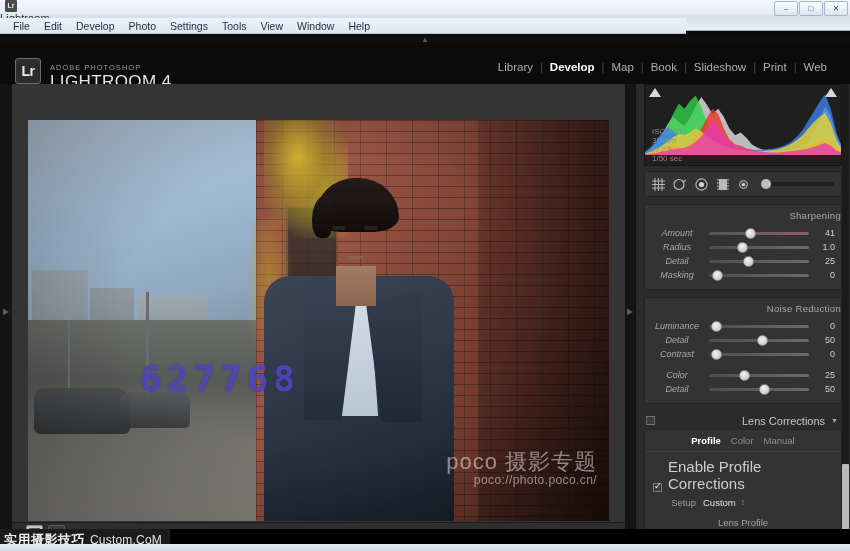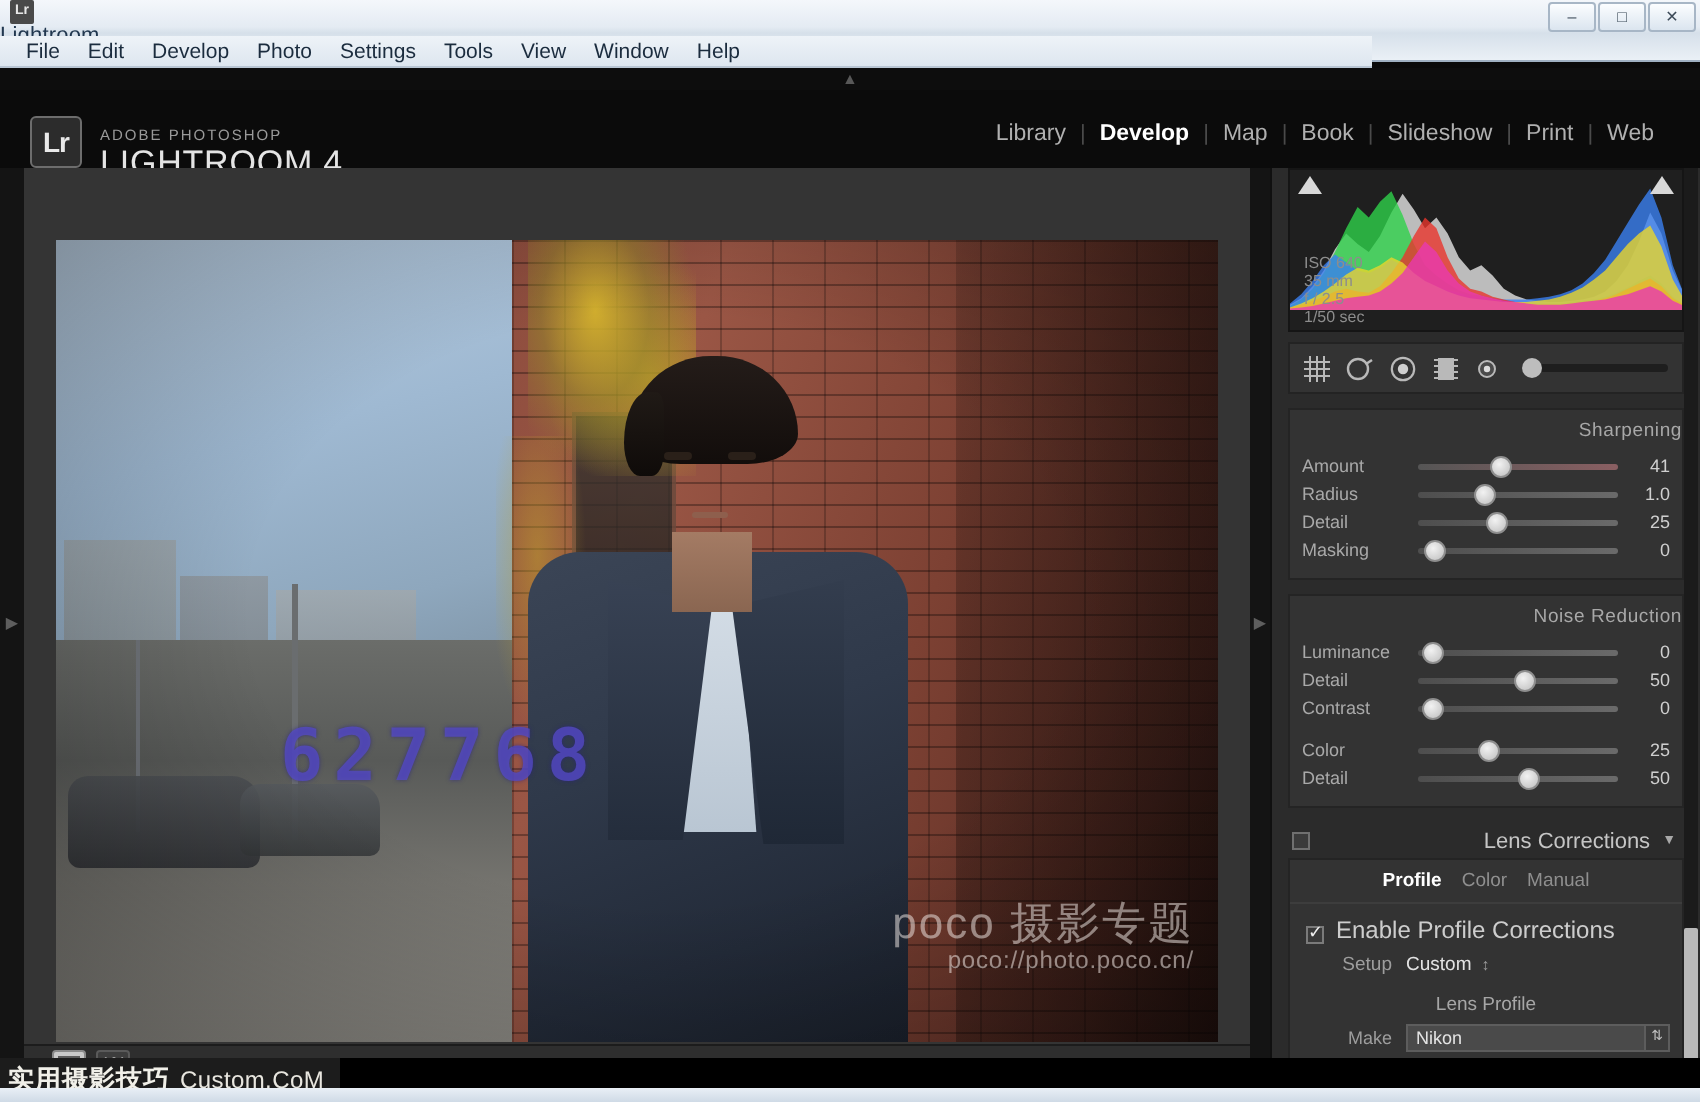--- a/index.html
+++ b/index.html
@@ -241,42 +241,42 @@
     border: 1px solid #232323; display: flex; align-items: center; padding: 0 7px; gap: 8px;
   }
   .tool-ic { color: #b9b9b9; display:flex; align-items:center; }
   .tool-slider { flex: 1; height: 4px; background: #1e1e1e; border-radius: 2px; position: relative; margin-left: 4px; }
   .tool-knob { position: absolute; left: 0; top: -3px; width: 10px; height: 10px;
     border-radius: 50%; background: #bdbdbd; }
 
   .sect { margin: 7px 8px 0 8px; background: #333333; border: 1px solid #242424; padding: 5px 0 7px 0; }
   .sect-title { text-align: right; font-size: 9.5px; color: #a8a8a8; margin-bottom: 5px; letter-spacing: .3px; }
   .row { display: flex; align-items: center; height: 14px; padding: 0 6px; }
-  .row-label { width: 58px; text-align: left; font-size: 9px; color: #a9a9a9; padding-right: 6px; }
+  .row-label { width: 58px; text-align: center; font-size: 9px; color: #a9a9a9; padding-right: 6px; font-style: italic; }
   .row-track { flex: 1; height: 3px; background: linear-gradient(to right,#4e4e4e,#6a6a6a); border-radius:2px; position: relative; }
   .row-track.warm { background: linear-gradient(to right,#555,#8a5f62); }
   .row-knob { position: absolute; top: -4px; width: 11px; height: 11px; border-radius: 50%;
     background: radial-gradient(circle at 40% 35%, #f2f2f2, #bdbdbd); border: 1px solid #8e8e8e; }
   .row-val { width: 26px; text-align: right; font-size: 9px; color: #cfcfcf; }
   .sect-divider { height: 7px; }
 
   
   .lc { margin: 8px 8px 0 8px; }
   .lc-head {
     height: 17px; display: flex; align-items: center; justify-content: flex-end;
     padding-right: 4px; font-size: 11px; color: #c5c5c5; position: relative;
   }
   .lc-head .sq { position: absolute; left: 2px; width: 9px; height: 9px;
     border: 1px solid #707070; background: #3b3b3b; }
   .lc-head .tri { margin-left: 6px; font-size: 7px; color: #a8a8a8; }
   .lc-body { background: #333333; border: 1px solid #242424; padding: 5px 0 4px 0; }
   .lc-tabs { display: flex; justify-content: center; gap: 10px; font-size: 9.5px;
     color: #8f8f8f; padding-bottom: 5px; border-bottom: 1px solid #3d3d3d; }
   .lc-tabs .t.active { color: #ffffff; font-weight: bold; }
-  .lc-check { display: flex; align-items: flex-end; padding: 6px 0 4px 8px; font-size: 12px; color: #cdcdcd; }
+  .lc-check { display: flex; align-items: flex-end; padding: 6px 0 4px 8px; font-size: 15px; color: #cdcdcd; }
   .cbox { width: 9px; height: 9px; background: #3a3a3a; border: 1px solid #7b7b7b;
     margin-right: 6px; position: relative; }
   .cbox::after { content: "✓"; position: absolute; left: 0px; top: -3px;
     font-size: 9px; color: #f0f0f0; line-height: 11px; }
   .lc-setup { display: flex; align-items: center; padding: 1px 0 5px 0; font-size: 9.5px; }
   .lc-setup .lab { width: 58px; text-align: right; padding-right: 7px; color: #9d9d9d; }
   .lc-setup .val { color: #e2e2e2; }
   .lc-setup .stepper { margin-left: 5px; color: #9a9a9a; font-size: 8px; }
   .lc-sub { text-align: center; font-size: 9.5px; color: #a6a6a6; padding: 4px 0 4px 0; }
   .lc-row { display: flex; align-items: center; padding: 0 6px 3px 0; }

